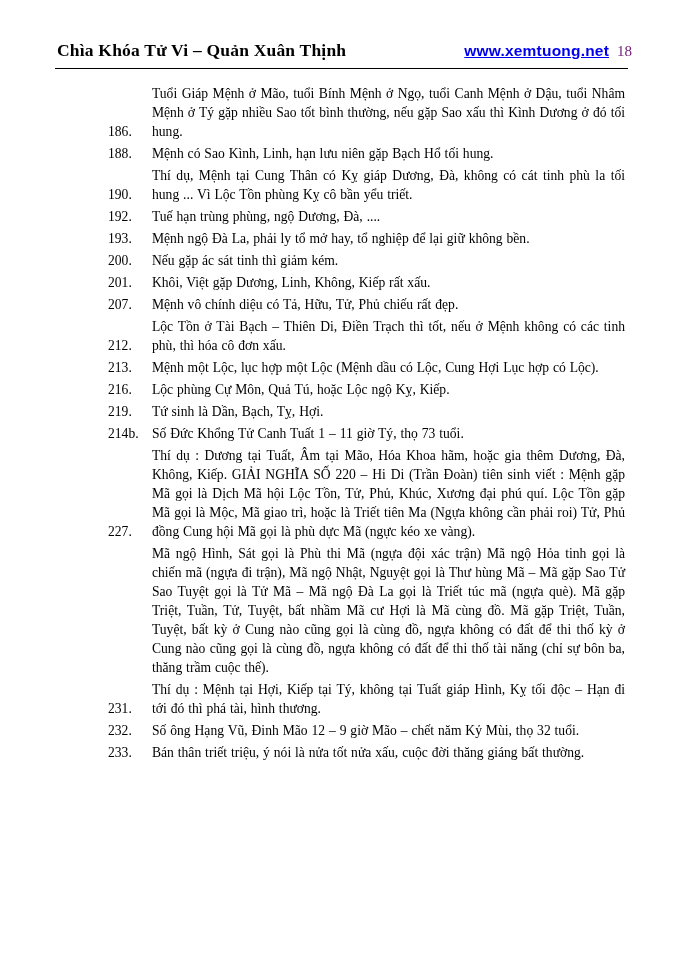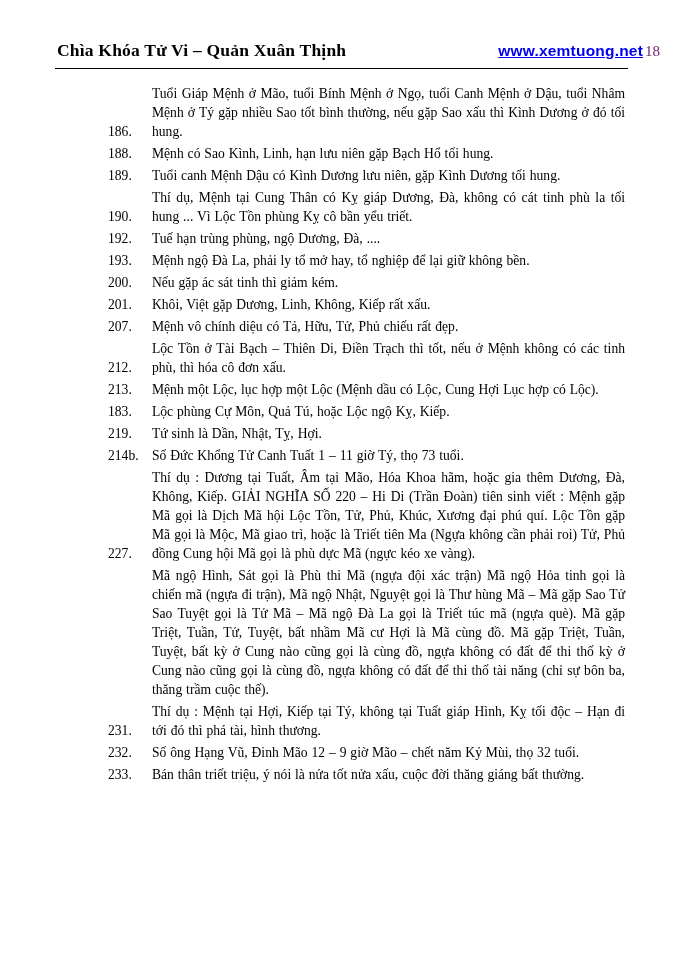--- a/index.html
+++ b/index.html
@@ -8,39 +8,39 @@
     width: 686px;
     height: 971px;
     font-family: "Liberation Serif", "DejaVu Serif", serif;
     color: #000000;
     overflow: hidden;
     position: relative;
   }
   .page {
     width: 686px;
     height: 971px;
-    padding: 40px 24px 0 55px;
+    padding: 40px 52px 0 55px;
   }
   .header {
     display: flex;
     align-items: baseline;
     padding-left: 2px;
     padding-right: 2px;
   }
   .header-title {
     font-weight: bold;
     font-size: 17.5px;
     letter-spacing: 0.2px;
     white-space: nowrap;
   }
   .header-right {
     margin-left: auto;
     display: flex;
     align-items: baseline;
-    gap: 2px;
+    gap: 8px;
   }
   .header-url {
     font-family: "Liberation Sans", "DejaVu Sans", sans-serif;
     font-weight: bold;
     font-size: 15.5px;
     color: #0000ee;
     text-decoration: underline;
     letter-spacing: 0.2px;
   }
   .page-number {
@@ -97,24 +97,20 @@
     <div class="list-item">
       <span class="item-number">186.</span>
       <span class="item-text">Tuổi Giáp Mệnh ở Mão, tuổi Bính Mệnh ở Ngọ, tuổi Canh Mệnh ở Dậu, tuổi Nhâm Mệnh ở Tý gặp nhiều Sao tốt bình thường, nếu gặp Sao xấu thì Kình Dương ở đó tối hung.</span>
     </div>
 
     <div class="list-item">
       <span class="item-number">188.</span>
       <span class="item-text">Mệnh có Sao Kình, Linh, hạn lưu niên gặp Bạch Hổ tối hung.</span>
     </div>
 
-    <div class="list-item">
-      <span class="item-number">189.</span>
-      <span class="item-text">Tuổi canh Mệnh Dậu có Kình Dương lưu niên, gặp Kình Dương tối hung.</span>
-    </div>
 
     <div class="list-item">
       <span class="item-number">190.</span>
       <span class="item-text">Thí dụ, Mệnh tại Cung Thân có Kỵ giáp Dương, Đà, không có cát tinh phù la tối hung ... Vì Lộc Tồn phùng Kỵ cô bần yểu triết.</span>
     </div>
 
     <div class="list-item">
       <span class="item-number">192.</span>
       <span class="item-text">Tuế hạn trùng phùng, ngộ Dương, Đà, ....</span>
     </div>
@@ -143,29 +139,29 @@
       <span class="item-number">212.</span>
       <span class="item-text">Lộc Tồn ở Tài Bạch – Thiên Di, Điền Trạch thì tốt, nếu ở Mệnh không có các tinh phù, thì hóa cô đơn xấu.</span>
     </div>
 
     <div class="list-item">
       <span class="item-number">213.</span>
       <span class="item-text">Mệnh một Lộc, lục hợp một Lộc (Mệnh dầu có Lộc, Cung Hợi Lục hợp có Lộc).</span>
     </div>
 
     <div class="list-item">
-      <span class="item-number">183.</span>
+      <span class="item-number">216.</span>
       <span class="item-text">Lộc phùng Cự Môn, Quả Tú, hoặc Lộc ngộ Kỵ, Kiếp.</span>
     </div>
 
 
 
     <div class="list-item">
       <span class="item-number">219.</span>
-      <span class="item-text">Tứ sinh là Dần, Nhật, Tỵ, Hợi.</span>
+      <span class="item-text">Tứ sinh là Dần, Bạch, Tỵ, Hợi.</span>
     </div>
 
     <div class="list-item">
       <span class="item-number">214b.</span>
       <span class="item-text">Số Đức Khổng Tử Canh Tuất 1 – 11 giờ Tý, thọ 73 tuổi.</span>
     </div>
 
     <div class="list-item">
       <span class="item-number">227.</span>
       <span class="item-text">Thí dụ : Dương tại Tuất, Âm tại Mão, Hóa Khoa hãm, hoặc gia thêm Dương, Đà, Không, Kiếp. GIẢI NGHĨA SỐ 220 – Hi Di (Trần Đoàn) tiên sinh viết : Mệnh gặp Mã gọi là Dịch Mã hội Lộc Tồn, Tử, Phủ, Khúc, Xương đại phú quí. Lộc Tồn gặp Mã gọi là Mộc, Mã giao trì, hoặc là Triết tiên Ma (Ngựa không cần phải roi) Tử, Phủ đồng Cung hội Mã gọi là phù dực Mã (ngực kéo xe vàng).</span>

